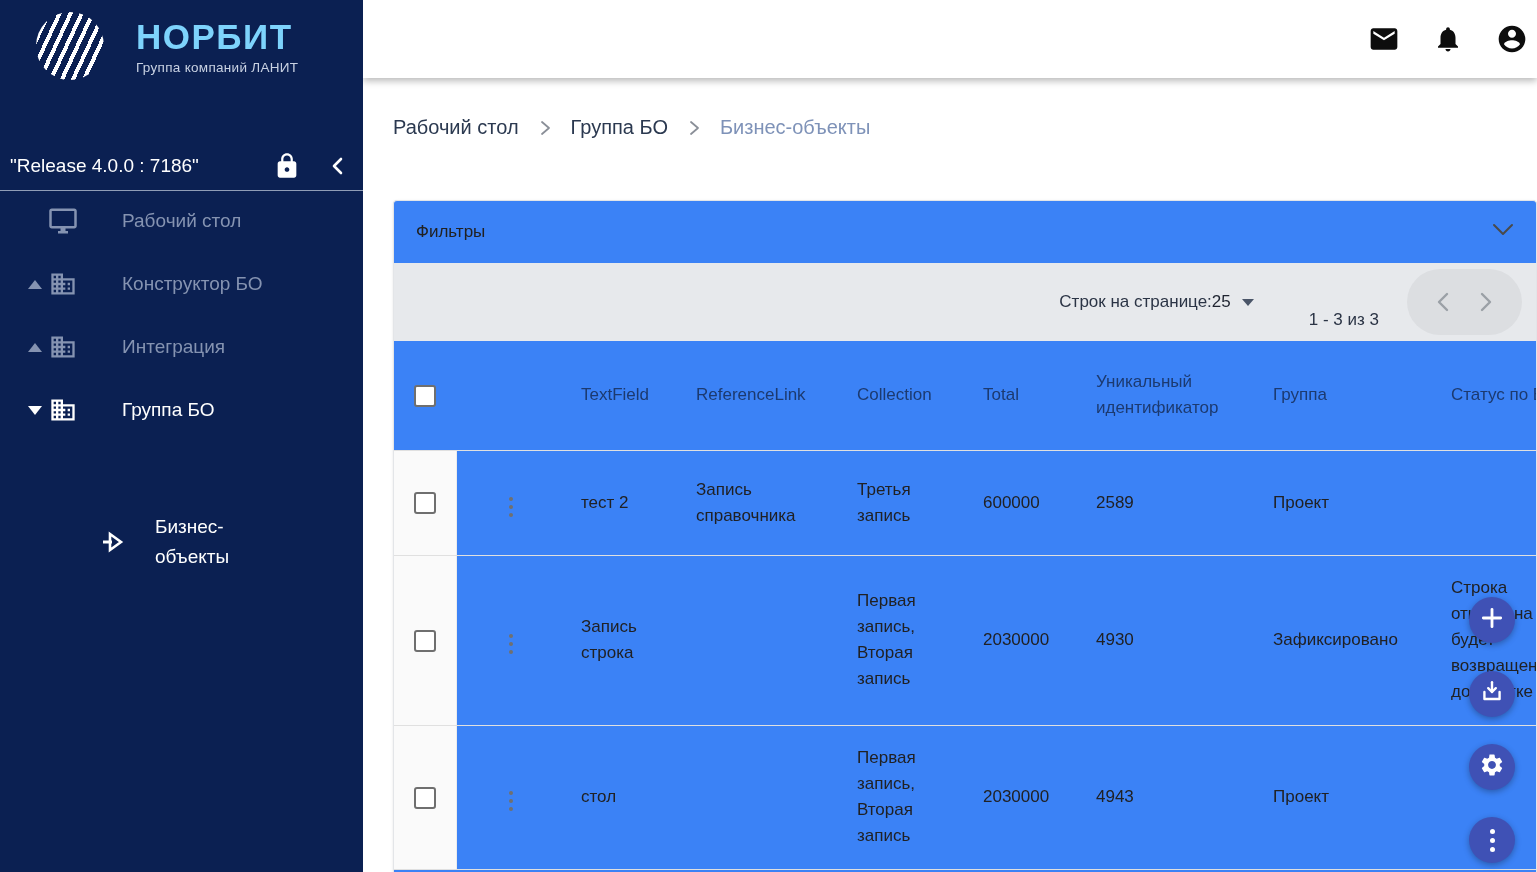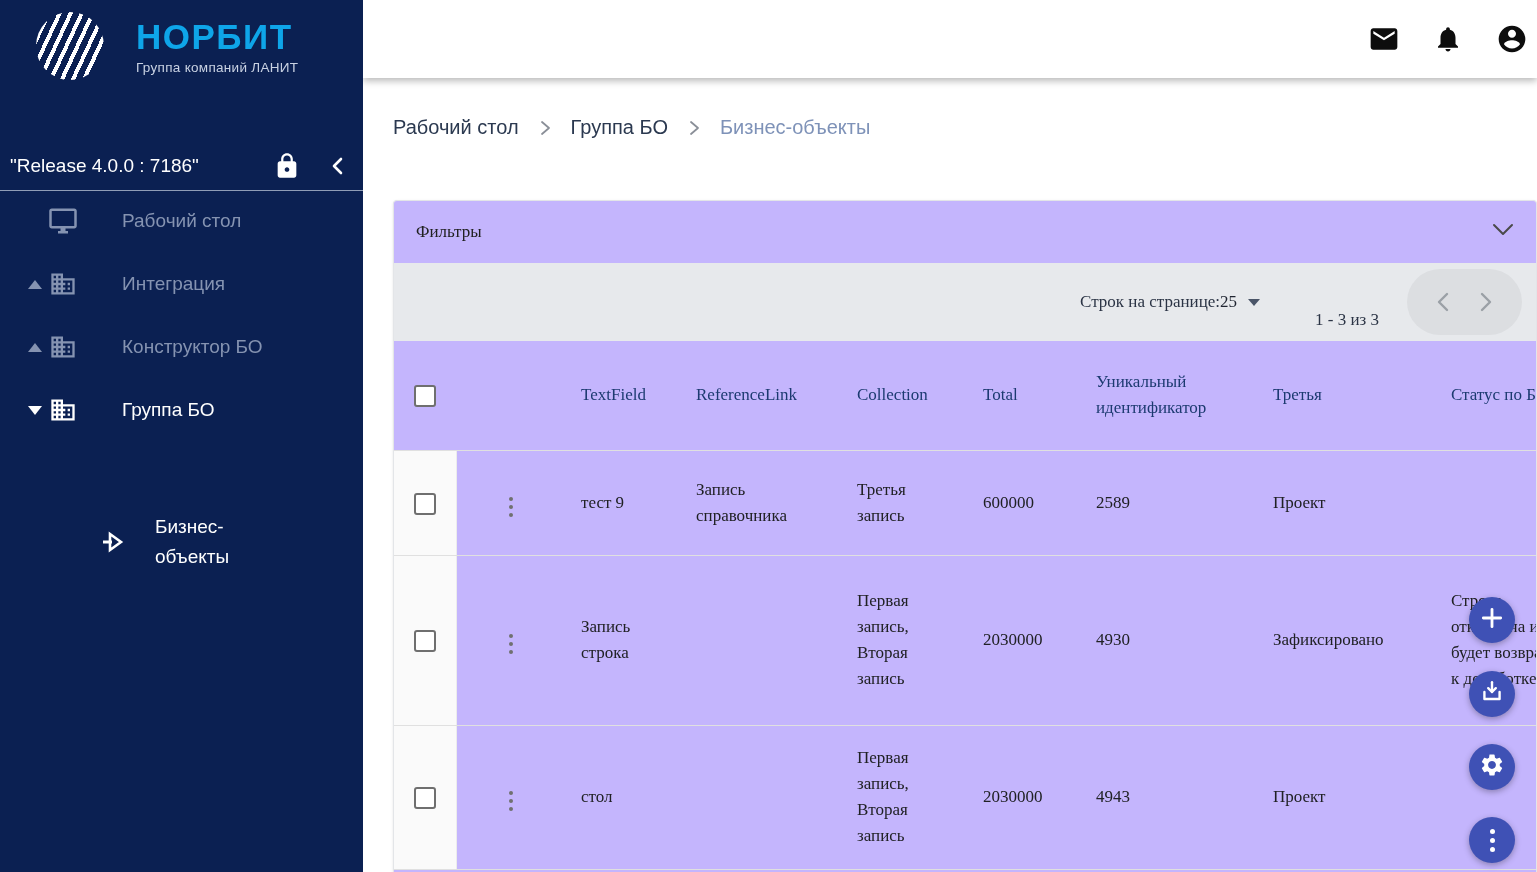--- a/index.html
+++ b/index.html
@@ -16,21 +16,21 @@
     position:absolute; left:0; top:0; width:363px; height:872px;
     background:#0B2052; z-index:30; color:#fff;
   }
   .logo-row { position:absolute; left:36px; top:12px; display:flex; align-items:center; }
   .logo-circle {
     width:68px; height:68px; border-radius:50%;
     background:repeating-linear-gradient(115deg,#ffffff 0 4px,#0B2052 4px 10px);
     flex:0 0 auto;
   }
   .brand-text { margin-left:32px; }
-  .brand-name { font-size:35px; font-weight:bold; letter-spacing:1.5px; color:#0ea5e9; }
+  .brand-name { font-size:35px; font-weight:bold; letter-spacing:1.5px; color:#7dd3fc; }
   .brand-sub { font-size:13.5px; color:#c9d2e3; margin-top:3px; letter-spacing:0.3px; }
 
   .release-row {
     position:absolute; left:0; top:144px; width:363px; height:44px;
     display:flex; align-items:center; padding:0 18px 0 10px; font-size:19px; color:#fff;
   }
   .release-text { flex:0 0 auto; }
   .release-spacer { flex:1; }
   .lock-wrap { width:28px; height:28px; margin-right:28px; }
   .collapse-wrap { width:16px; height:20px; }
@@ -62,24 +62,23 @@
   
   .content { position:absolute; left:363px; top:78px; width:1174px; height:794px; background:#fff; overflow:hidden; }
 
   .breadcrumb { position:absolute; left:30px; top:38px; display:flex; align-items:center; font-size:20px; }
   .crumb { color:#2B3950; cursor:pointer; }
   .crumb.current { color:#7E92B8; cursor:default; }
   .crumb-sep { margin:0 19px; display:flex; align-items:center; }
 
   .card {
     position:absolute; left:30px; top:122px; width:1144px; height:672px;
-    background:#c4b5fd; border:1px solid #E3E5E8; border-bottom:none;
+    background:#3b82f6; border:1px solid #E3E5E8; border-bottom:none;
     border-radius:4px 4px 0 0; box-shadow:0 1px 3px rgba(0,0,0,0.10);
     overflow:hidden;
-    font-family:Liberation Serif, serif;
   }
   .filters-row {
     height:62px; display:flex; align-items:center; justify-content:space-between;
     padding:0 22px; cursor:pointer;
   }
   .filters-label { font-size:17px; color:#212121; }
 
   .toolbar {
     height:78px; background:#E7E9EC;
     display:flex; align-items:center; justify-content:flex-end; padding-right:14px;
@@ -164,32 +163,32 @@
     </div>
     <div class="menu-item">
       <span class="caret-box">
           <span class="tri-up"></span>
         </span>
       <span class="mi-icon">
         <svg width="28" height="28" viewBox="0 0 24 24">
             <path fill="#8593B1" fill-rule="evenodd" d="M12 7V3H2v18h20V7H12zM6 19H4v-2h2v2zm0-4H4v-2h2v2zm0-4H4V9h2v2zm0-4H4V5h2v2zm4 12H8v-2h2v2zm0-4H8v-2h2v2zm0-4H8V9h2v2zm0-4H8V5h2v2zm10 12h-8v-2h2v-2h-2v-2h2v-2h-2V9h8v10zm-2-8h-2v2h2v-2zm0 4h-2v2h2v-2z"></path>
           </svg>
       </span>
-      <span class="mi-label">Интеграция</span>
+      <span class="mi-label">Конструктор БО</span>
     </div>
     <div class="menu-item">
       <span class="caret-box">
           <span class="tri-up"></span>
         </span>
       <span class="mi-icon">
         <svg width="28" height="28" viewBox="0 0 24 24">
             <path fill="#8593B1" fill-rule="evenodd" d="M12 7V3H2v18h20V7H12zM6 19H4v-2h2v2zm0-4H4v-2h2v2zm0-4H4V9h2v2zm0-4H4V5h2v2zm4 12H8v-2h2v2zm0-4H8v-2h2v2zm0-4H8V9h2v2zm0-4H8V5h2v2zm10 12h-8v-2h2v-2h-2v-2h2v-2h-2V9h8v10zm-2-8h-2v2h2v-2zm0 4h-2v2h2v-2z"></path>
           </svg>
       </span>
-      <span class="mi-label">Конструктор БО</span>
+      <span class="mi-label">Интеграция</span>
     </div>
     <div class="menu-item active">
       <span class="caret-box">
           <span class="tri-down"></span>
         </span>
       <span class="mi-icon">
         <svg width="28" height="28" viewBox="0 0 24 24">
             <path fill="#ffffff" fill-rule="evenodd" d="M12 7V3H2v18h20V7H12zM6 19H4v-2h2v2zm0-4H4v-2h2v2zm0-4H4V9h2v2zm0-4H4V5h2v2zm4 12H8v-2h2v2zm0-4H8v-2h2v2zm0-4H8V9h2v2zm0-4H8V5h2v2zm10 12h-8v-2h2v-2h-2v-2h2v-2h-2V9h8v10zm-2-8h-2v2h2v-2zm0 4h-2v2h2v-2z"></path>
           </svg>
       </span>
@@ -291,33 +290,33 @@
         </colgroup>
         <thead>
           <tr>
             <th class="cell-check"><span class="cbx"></span></th>
             <th></th>
             <th>TextField</th>
             <th>ReferenceLink</th>
             <th>Collection</th>
             <th>Total</th>
             <th>Уникальный идентификатор</th>
-            <th>Третья</th>
+            <th>Группа</th>
             <th>Статус по БП</th>
           </tr>
         </thead>
         <tbody>
           <tr class="row-1">
             <td class="cell-check"><span class="cbx"></span></td>
             <td class="cell-kebab"><span class="kebab">
                   <i></i>
                   <i></i>
                   <i></i>
                 </span></td>
-            <td>тест 9</td>
+            <td>тест 2</td>
             <td>Запись справочника</td>
             <td>Третья запись</td>
             <td>600000</td>
             <td>2589</td>
             <td>Проект</td>
             <td></td>
           </tr>
           <tr class="row-2">
             <td class="cell-check"><span class="cbx"></span></td>
             <td class="cell-kebab"><span class="kebab">

